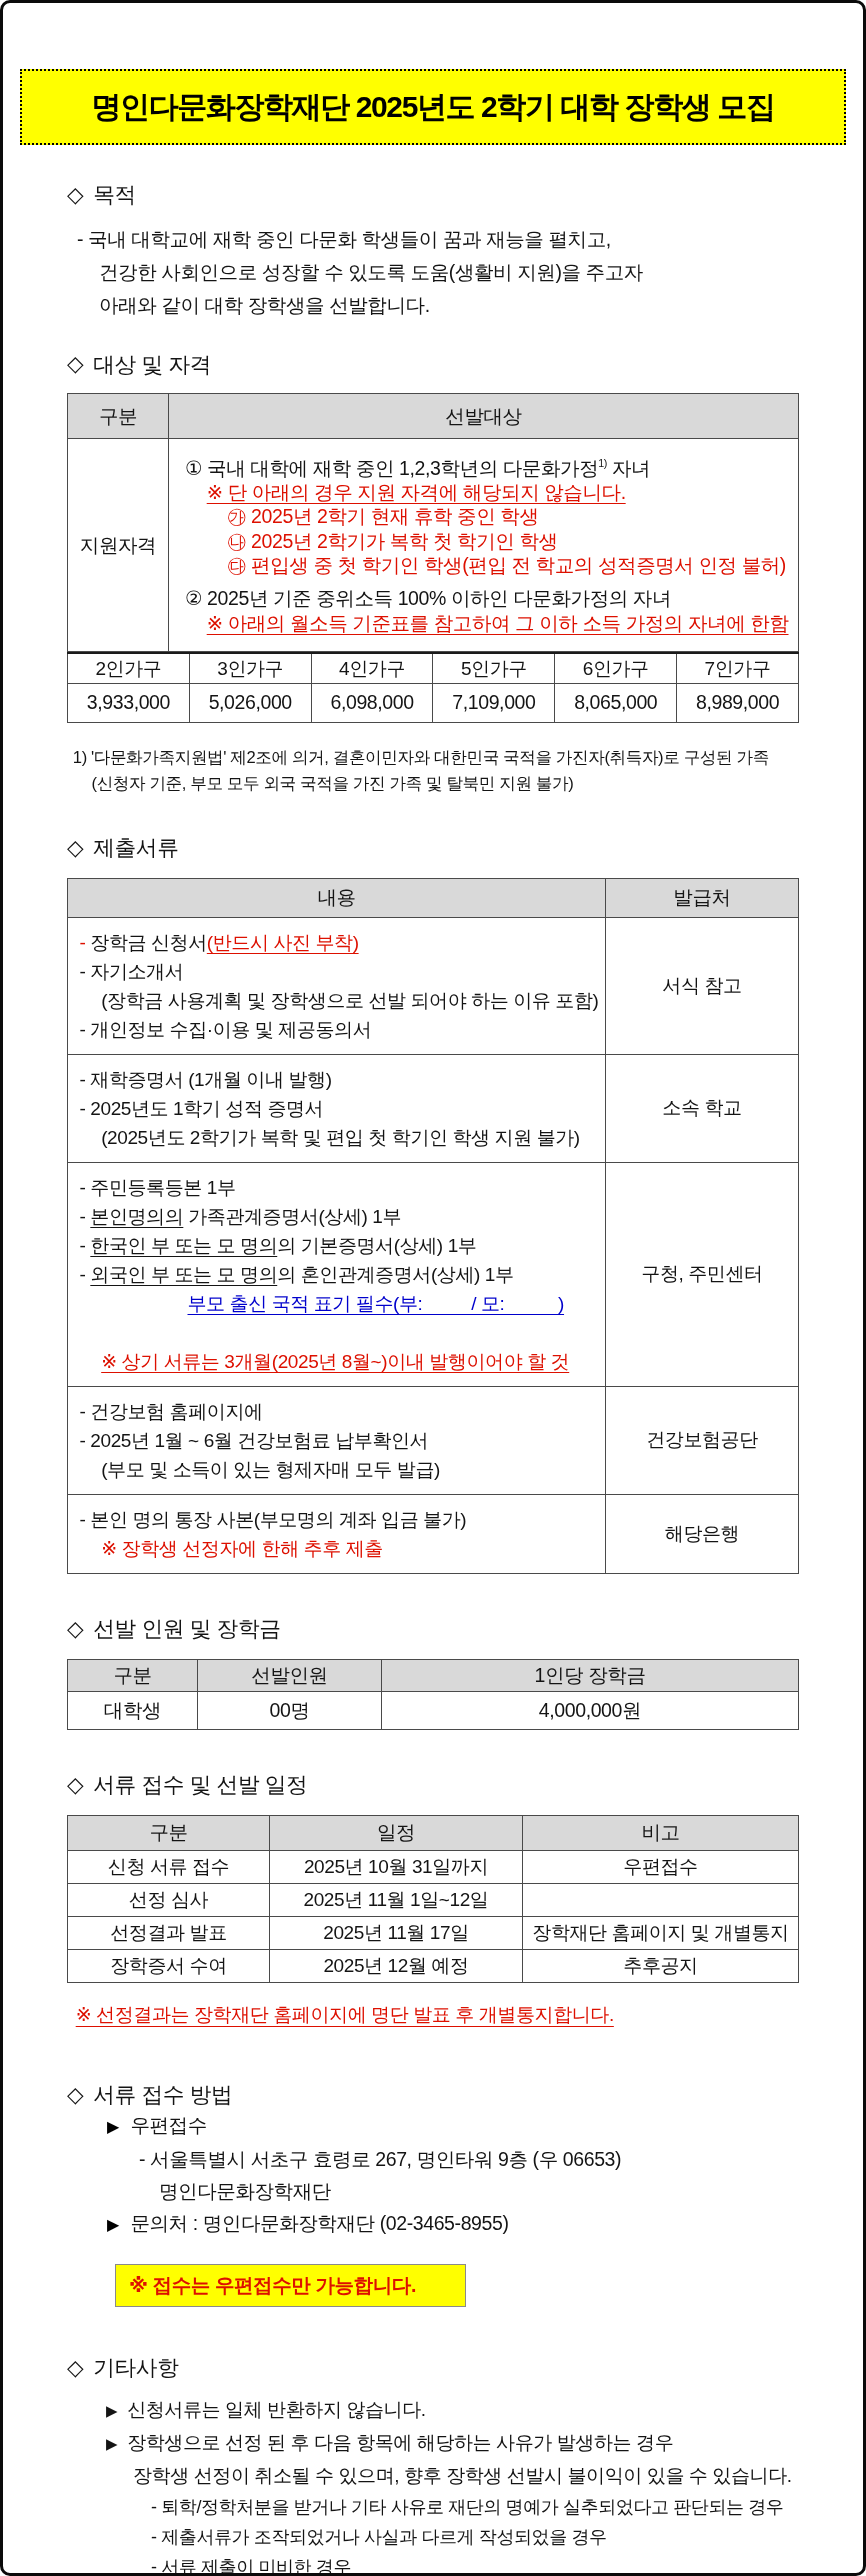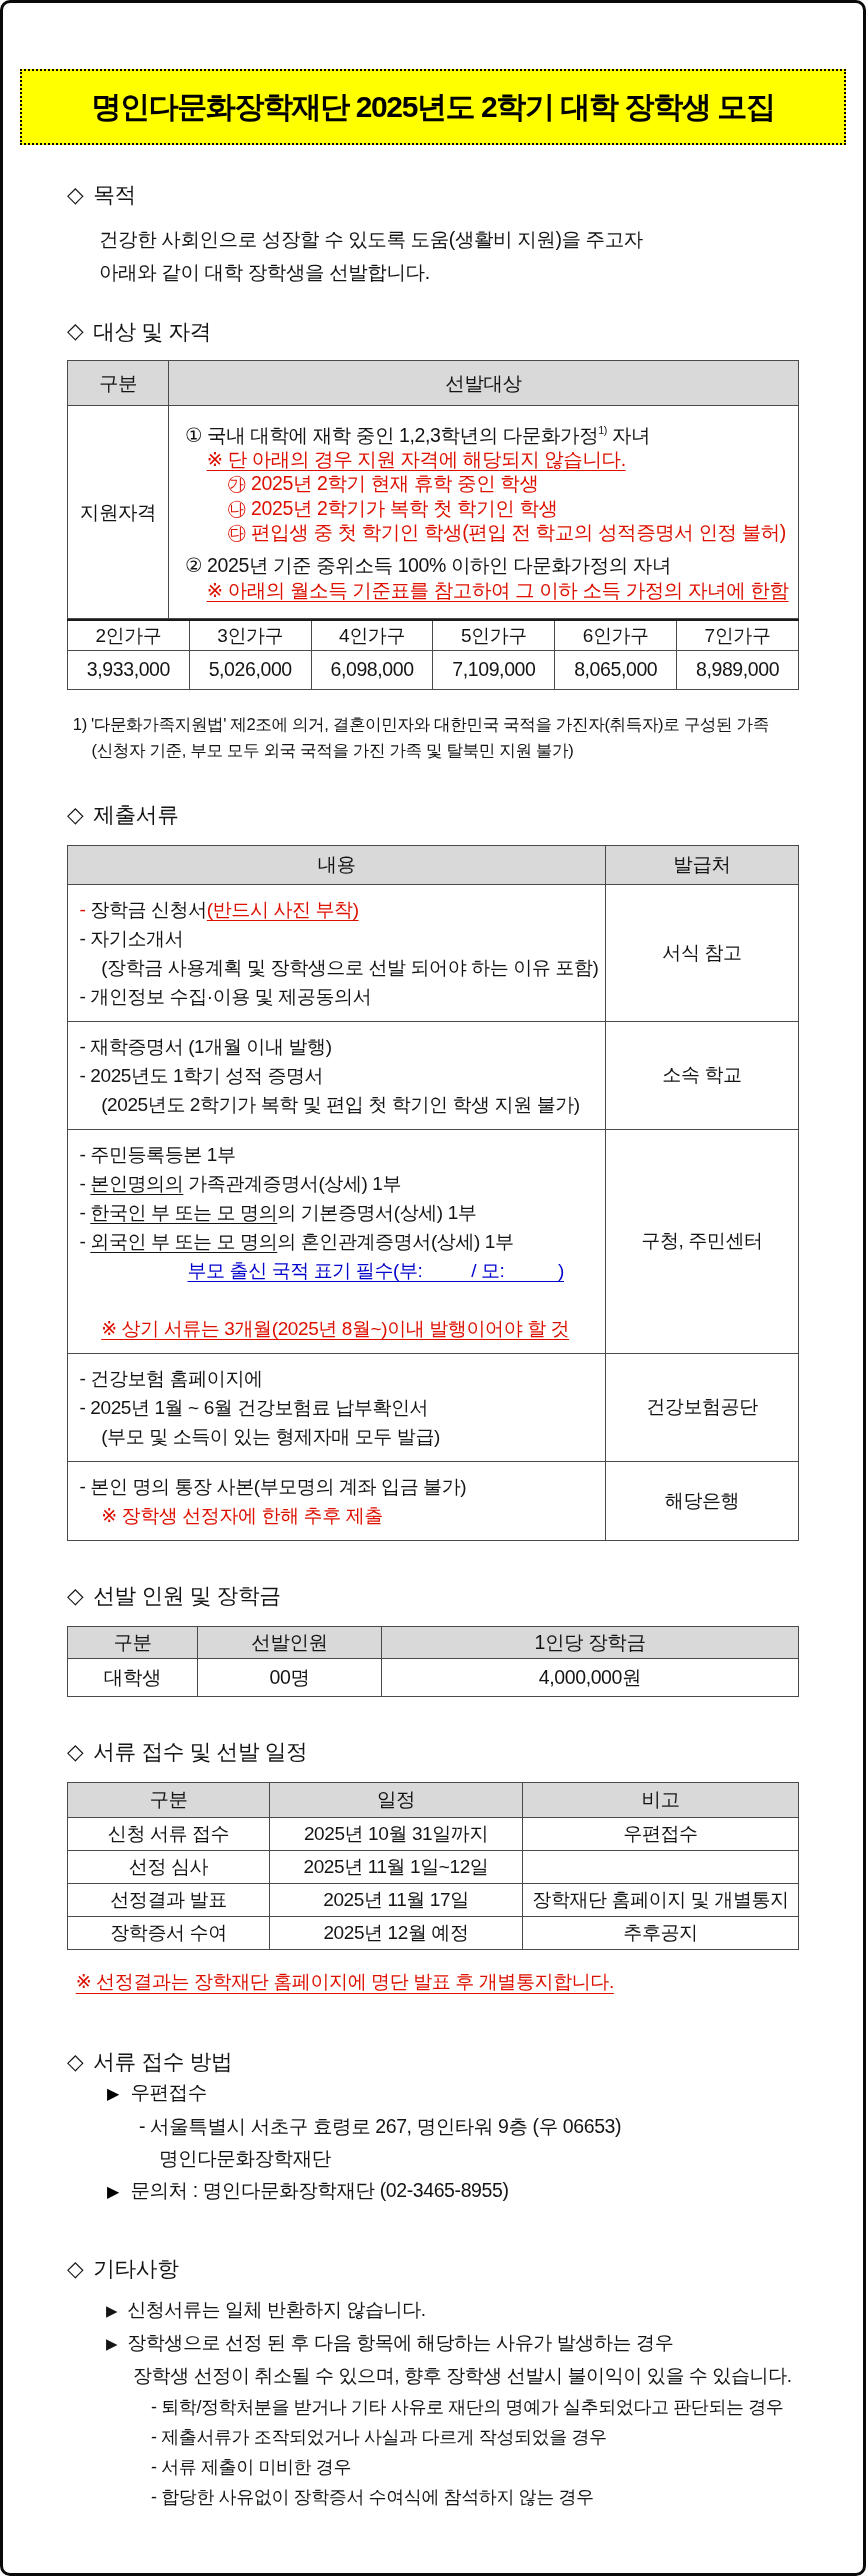--- a/index.html
+++ b/index.html
@@ -117,20 +117,21 @@
     <span>명인다문화장학재단 2025년도 2학기 대학 장학생 모집</span>
   </div>
 
   <div class="content">
 
     <div class="sec-head mt-purpose">
       <span class="diamond">◇</span>
       <span>목적</span>
     </div>
     <div class="purpose-par">
+      <div class="pl0">- 국내 대학교에 재학 중인 다문화 학생들이 꿈과 재능을 펼치고,</div>
       <div class="pl1">건강한 사회인으로 성장할 수 있도록 도움(생활비 지원)을 주고자</div>
       <div class="pl1">아래와 같이 대학 장학생을 선발합니다.</div>
     </div>
 
     <div class="sec-head mt-elig">
       <span class="diamond">◇</span>
       <span>대상 및 자격</span>
     </div>
     <table class="tbl1">
       <thead>
@@ -304,20 +305,21 @@
     <div class="bullet-line">
       <span class="tri">▶</span>
       <span>우편접수</span>
     </div>
     <div class="sub-line">- 서울특별시 서초구 효령로 267, 명인타워 9층 (우 06653)</div>
     <div class="sub-line2">명인다문화장학재단</div>
     <div class="bullet-line">
       <span class="tri">▶</span>
       <span>문의처 : 명인다문화장학재단 (02-3465-8955)</span>
     </div>
+    <div class="attention">※ 접수는 우편접수만 가능합니다.</div>
 
     <div class="sec-head mt-etc">
       <span class="diamond">◇</span>
       <span>기타사항</span>
     </div>
     <div class="etc-wrap">
       <div class="etc-line etc-bullet">
         <span class="tri">▶</span>
         <span>신청서류는 일체 반환하지 않습니다.</span>
       </div>

